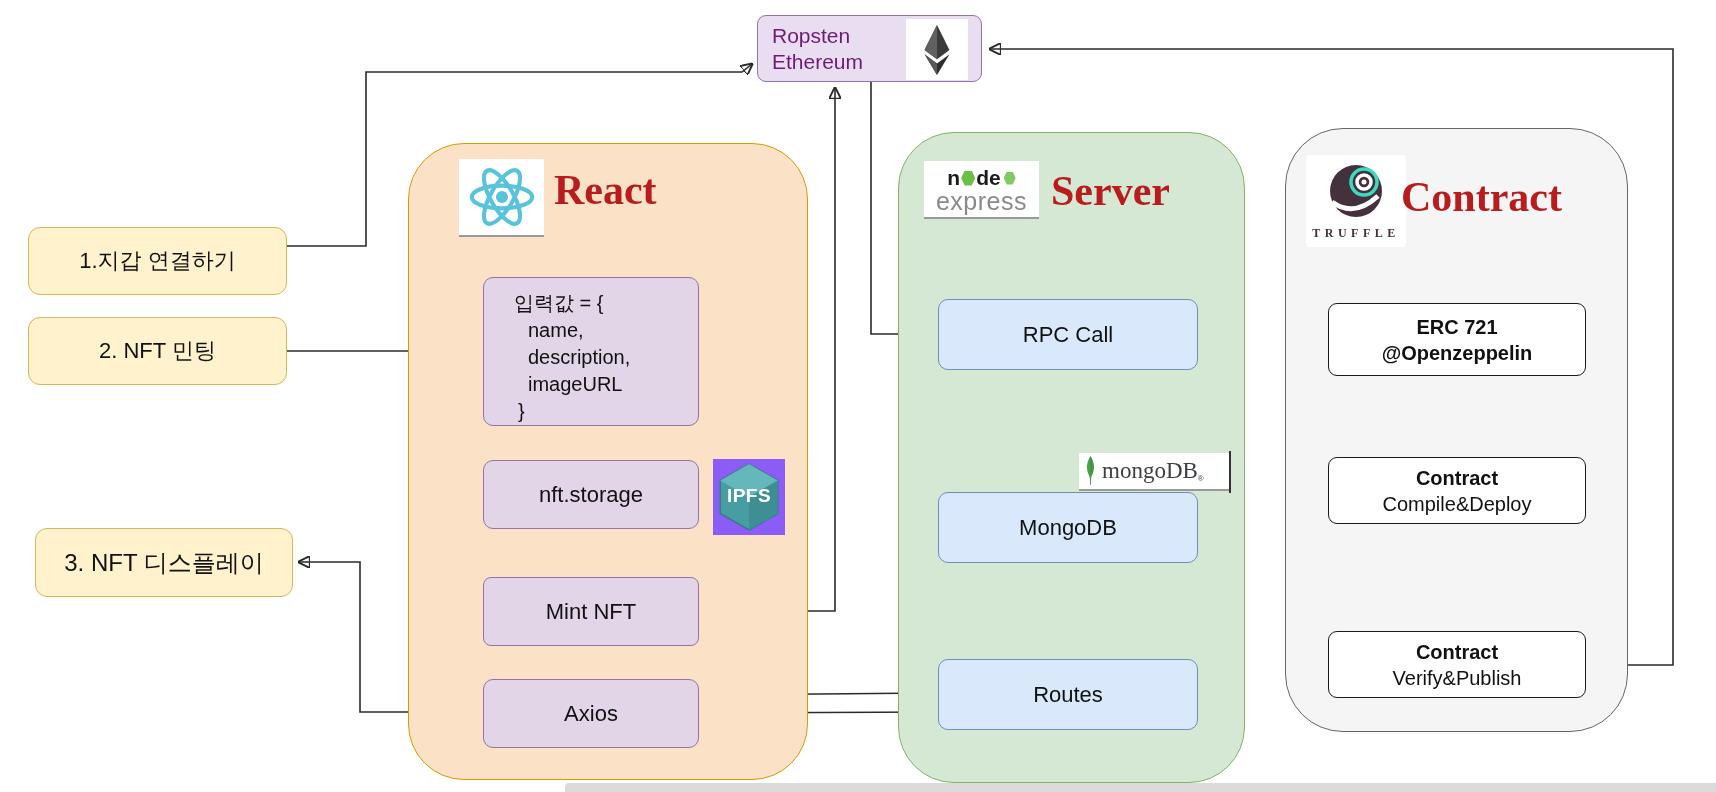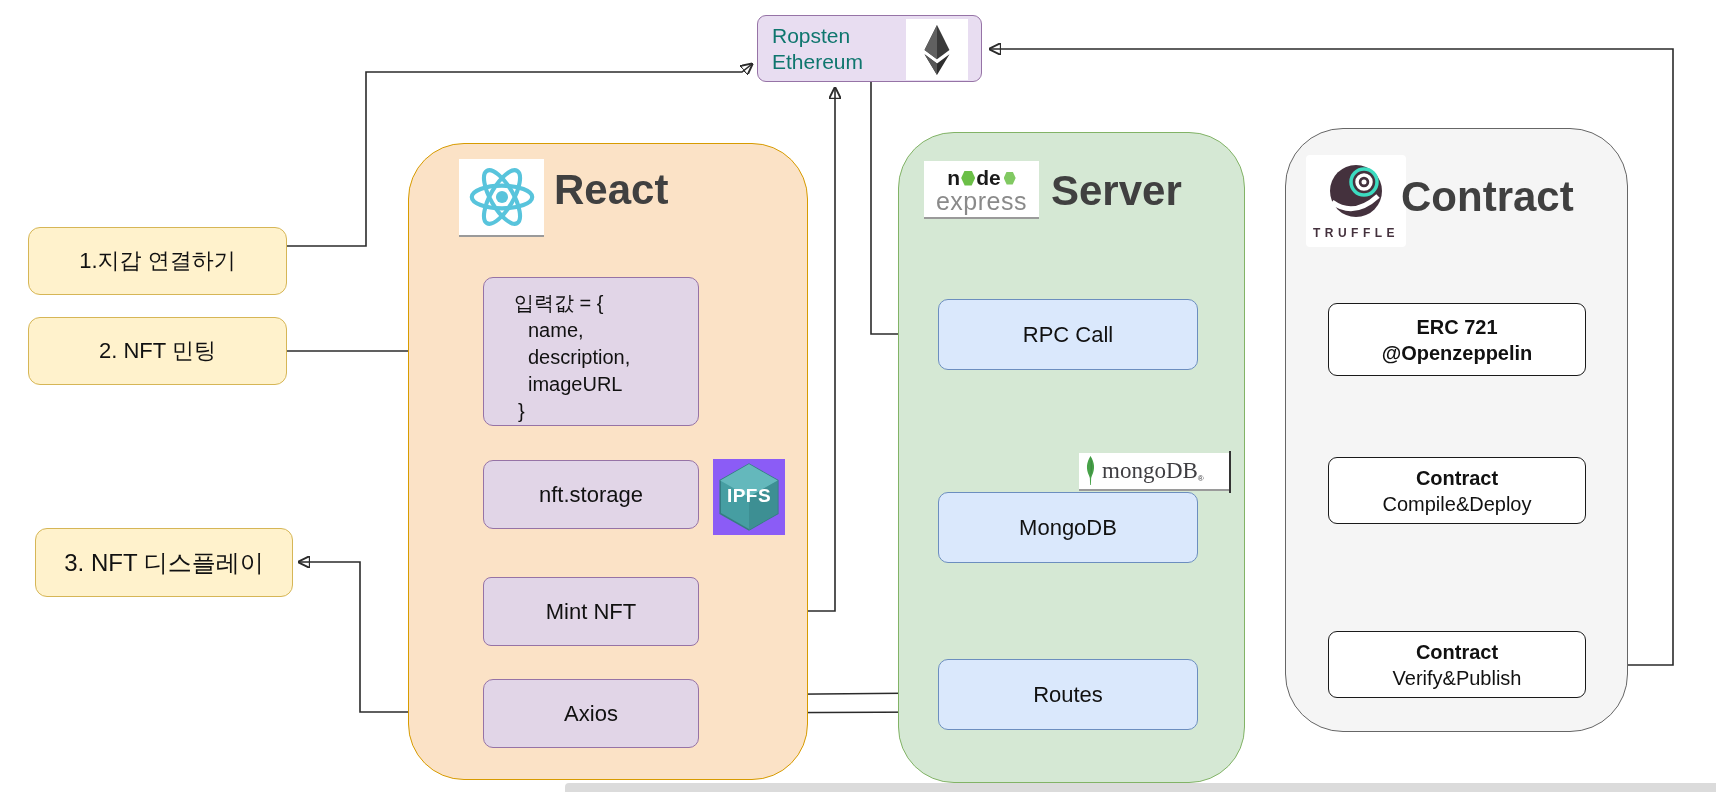--- a/index.html
+++ b/index.html
@@ -16,27 +16,27 @@
   .blue{background:#DAE8FC;border:1.5px solid #6C8EBF;border-radius:10px;}
   .white-box{background:#FFFFFF;border:1.5px solid #1a1a1a;border-radius:9px;font-size:20px;line-height:26px;}
   .white-box .l1{font-weight:bold;}
   .white-box .b{font-weight:bold;}
 
   .container{position:absolute;box-sizing:border-box;}
   .react-c{background:#FBE2C6;border:1.5px solid #D79B00;border-radius:56px;}
   .server-c{background:#D5E8D4;border:1.5px solid #82B366;border-radius:56px;}
   .contract-c{background:#F5F5F5;border:1.5px solid #666666;border-radius:58px;}
 
-  .section-title{position:absolute;font-size:42px;font-weight:bold;color:#404040;white-space:nowrap;}
+  .section-title{position:absolute;font-size:42px;font-weight:bold;color:#b91c1c;white-space:nowrap;font-family:Liberation Serif, serif;}
   .feature-heading{position:absolute;left:57px;top:150px;width:212px;text-align:center;
                    font-size:31px;font-weight:bold;color:#000;}
 
   .ropsten{left:757px;top:15px;width:225px;height:67px;background:#E8DDF1;
            border:1.5px solid #9673A6;border-radius:9px;justify-content:flex-start;}
-  .ropsten-text{padding-left:14px;text-align:left;font-size:21px;line-height:26px;color:#0f766e;}
+  .ropsten-text{padding-left:14px;text-align:left;font-size:21px;line-height:26px;color:#701a75;}
   .img-logo{background:#fff;border-bottom:2px solid #9a9a9a;box-sizing:border-box;
             display:flex;align-items:center;justify-content:center;}
 
   .input-box{flex-direction:column;align-items:flex-start;justify-content:flex-start;
              padding:12px 0 0 30px;font-size:20px;line-height:27px;text-align:left;}
   .input-box .ind{margin-left:14px;}
   .input-box .ind2{margin-left:4px;}
 
   .ipfs{left:304px;top:315px;width:72px;height:76px;background:#8b5cf6;}
   .ipfs-wrap{position:relative;width:66px;height:72px;}
@@ -49,21 +49,21 @@
           clip-path:polygon(25% 0,75% 0,100% 50%,75% 100%,25% 100%,0 50%);}
   .ne-hex-o{display:inline-block;width:12px;height:13px;margin-left:3px;background:#6BBF47;
             clip-path:polygon(25% 0,75% 0,100% 50%,75% 100%,25% 100%,0 50%);opacity:.85;}
   .ne-l2{font-size:25px;color:#8a8a8a;line-height:26px;letter-spacing:0.5px;}
 
   .mongo-badge{left:180px;top:320px;width:150px;height:38px;justify-content:flex-start;padding-left:4px;}
   .mongo-text{font-family:"Liberation Serif","DejaVu Serif",serif;font-size:23px;color:#3F3E42;margin-left:4px;}
   .mongo-reg{font-size:8px;color:#3F3E42;align-self:flex-end;margin-bottom:6px;}
   .mongo-bar{position:absolute;right:-2px;top:-2px;width:2px;height:42px;background:#333;}
 
-  .truffle{flex-direction:column;background:#fff;border-radius:4px;}
+  .truffle{flex-direction:column;background:#fff;border-radius:4px;font-family:Liberation Serif, serif;}
   .truffle-text{font-size:12px;font-weight:bold;letter-spacing:4.5px;color:#44313D;margin-top:2px;}
 
   .bottom-bar{position:absolute;left:565px;top:783px;width:1151px;height:9px;
               background:#DBDBDB;border-radius:4px 0 0 0;}
 </style>
 </head>
 <body>
 
 <div class="canvas">
 

